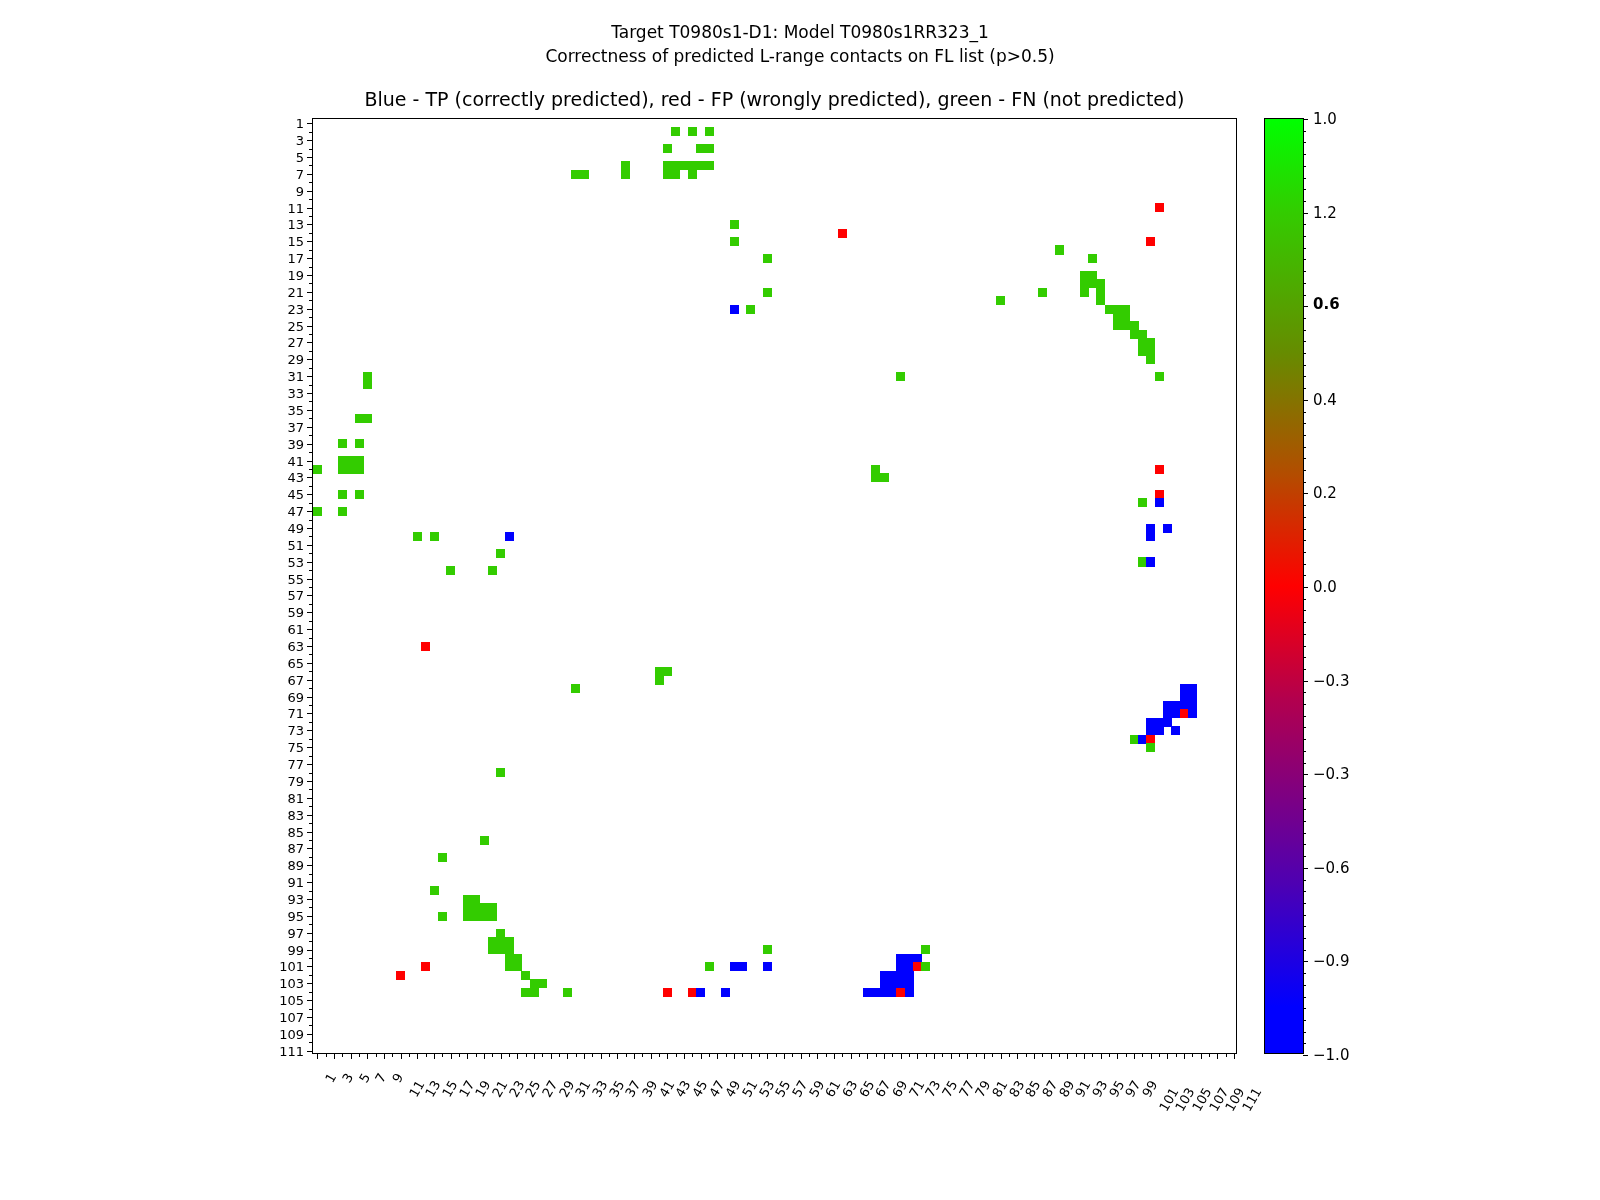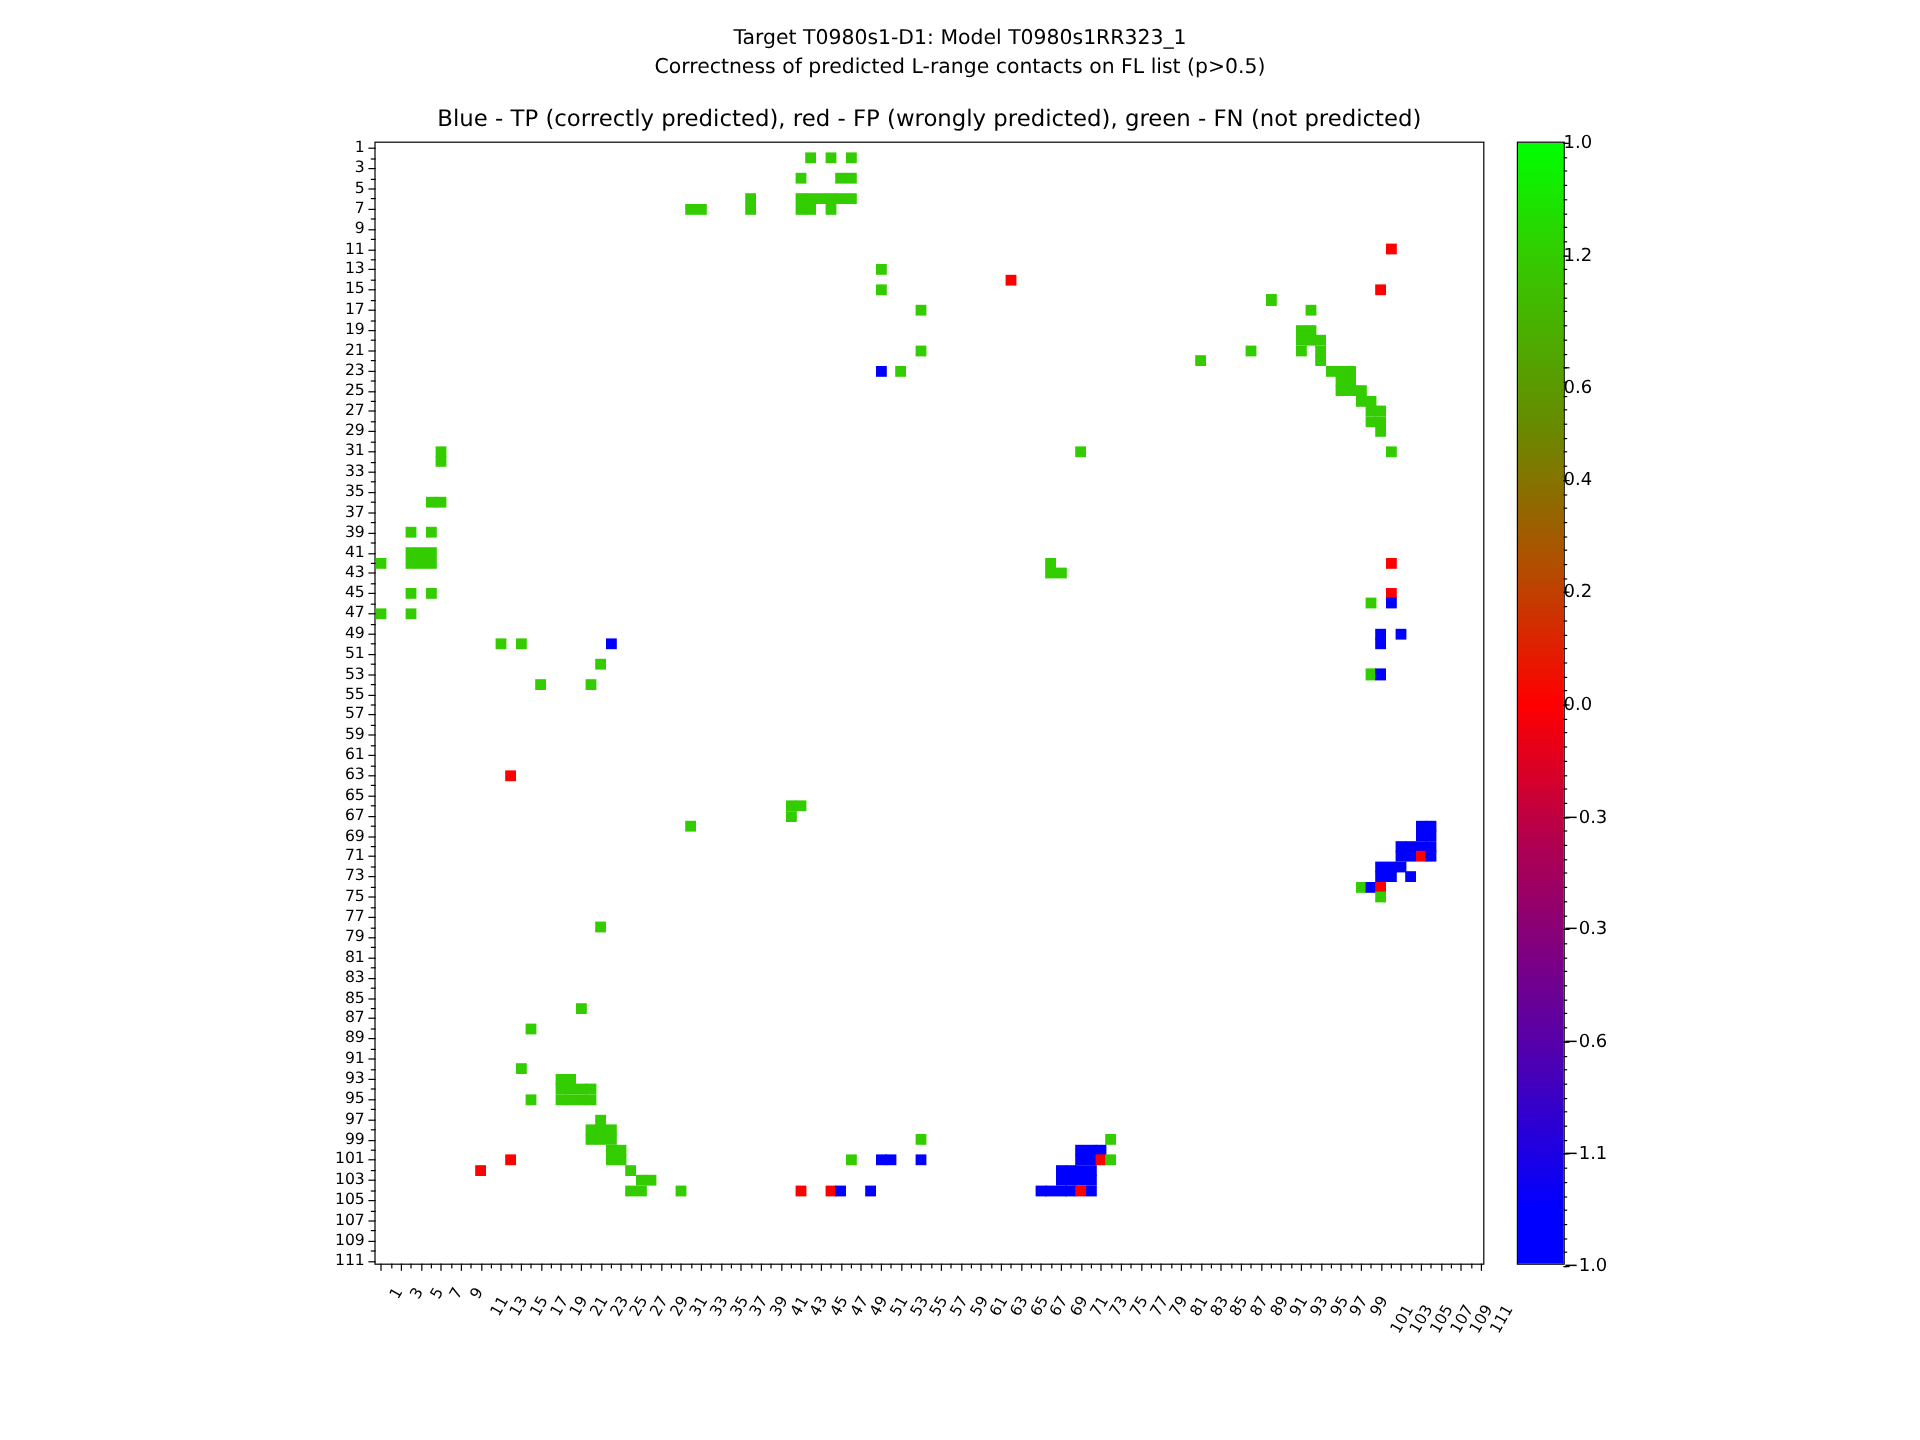--- a/index.html
+++ b/index.html
@@ -99,21 +99,21 @@
   }
   .cbminor {
     position: absolute;
     left: 100%;
     width: 3px; height: 1px;
     background: #000000;
   }
   .cblabel {
     position: absolute;
     left: 100%;
-    margin-left: 0;
+    margin-left: 10px;
     font-size: 15px;
     line-height: 15px;
     transform: translateY(-50%);
     white-space: nowrap;
   }
 </style>
 </head>
 <body>
 
 <div id="suptitle">Target T0980s1-D1: Model T0980s1RR323_1
@@ -647,35 +647,35 @@
     </div>
 </div>
 
 <div id="cbar">
   <div id="cbticks">
       <div class="cbtick" style="top: 0px;"></div>
       <div class="cblabel" style="top: 0px;">1.0</div>
       <div class="cbtick" style="top: 93.6px;"></div>
       <div class="cblabel" style="top: 93.6px;">1.2</div>
       <div class="cbtick" style="top: 187.2px;"></div>
-      <div class="cblabel" style="top: 204px;">0.6</div>
+      <div class="cblabel" style="top: 185px; font-weight: bold;">0.6</div>
       <div class="cbtick" style="top: 280.8px;"></div>
       <div class="cblabel" style="top: 280.8px;">0.4</div>
       <div class="cbtick" style="top: 374.4px;"></div>
       <div class="cblabel" style="top: 374.4px;">0.2</div>
       <div class="cbtick" style="top: 468px;"></div>
       <div class="cblabel" style="top: 468px;">0.0</div>
       <div class="cbtick" style="top: 561.6px;"></div>
       <div class="cblabel" style="top: 561.6px;">−0.3</div>
       <div class="cbtick" style="top: 655.2px;"></div>
       <div class="cblabel" style="top: 655.2px;">−0.3</div>
       <div class="cbtick" style="top: 748.8px;"></div>
       <div class="cblabel" style="top: 748.8px;">−0.6</div>
       <div class="cbtick" style="top: 842.4px;"></div>
-      <div class="cblabel" style="top: 842.4px;">−1.1</div>
+      <div class="cblabel" style="top: 842.4px;">−0.9</div>
       <div class="cbtick" style="top: 936px;"></div>
       <div class="cblabel" style="top: 936px;">−1.0</div>
       <div class="cbminor" style="top: 936px;"></div>
       <div class="cbminor" style="top: 924.3px;"></div>
       <div class="cbminor" style="top: 912.6px;"></div>
       <div class="cbminor" style="top: 900.9px;"></div>
       <div class="cbminor" style="top: 889.2px;"></div>
       <div class="cbminor" style="top: 877.5px;"></div>
       <div class="cbminor" style="top: 865.8px;"></div>
       <div class="cbminor" style="top: 854.1px;"></div>

